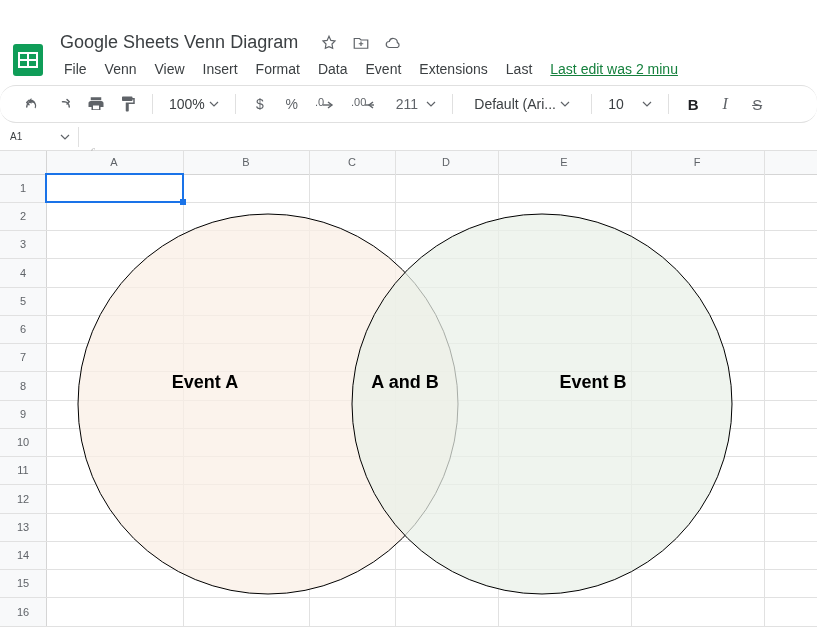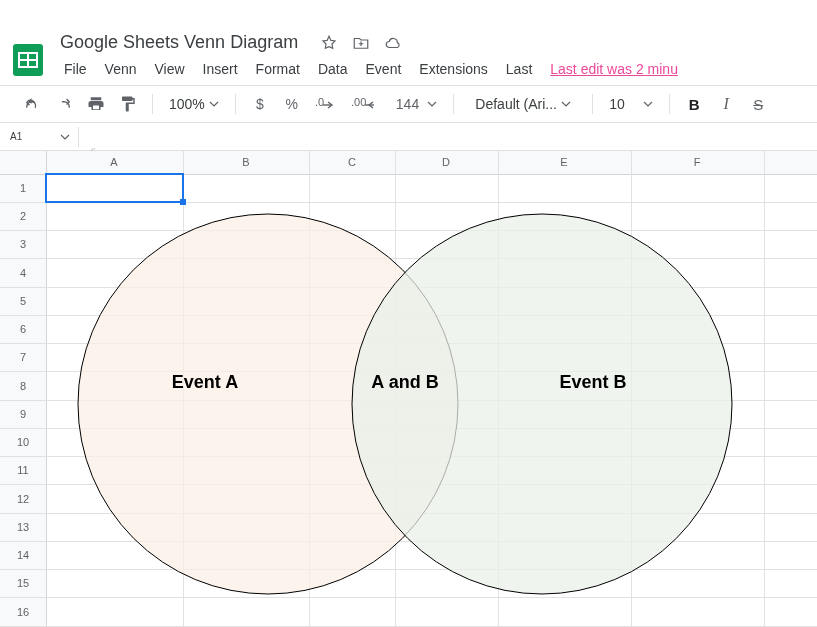--- a/index.html
+++ b/index.html
@@ -10,24 +10,24 @@
     .logo-box { width: 40px; height: 40px; margin: 8px 8px 0 8px; display:flex; align-items:center; justify-content:center; }
     .logo { width: 36px; height: 36px; }
     .title-col { display: flex; flex-direction: column; }
     .title-row { display: flex; align-items: center; gap: 8px; padding-top:4px; }
     .doc-title { font-size: 18px; color: #3c4043; padding: 2px 4px; }
     .title-icons { display: flex; gap: 14px; margin-left: 10px; }
     .title-icons svg { width: 18px; height: 18px; }
     
     .menu-row { display: flex; gap: 2px; padding: 2px 0 4px 0; }
     .menu-item { font-size: 14px; color: #3c4043; padding: 4px 8px; border-radius: 4px; cursor: pointer; }
-    .last-edit { font-size: 14px; color: #ec4899; text-decoration: underline; padding: 4px 8px; white-space: nowrap; overflow:hidden; }
-    
-    
-    .toolbar { display: flex; align-items: center; height: 38px; border-top: 1px solid #e0e0e0; border-bottom: 1px solid #e0e0e0; padding: 0 18px; gap: 4px; }
+    .last-edit { font-size: 14px; color: #15803d; text-decoration: underline; padding: 4px 8px; white-space: nowrap; overflow:hidden; }
+    
+    
+    .toolbar { display: flex; align-items: center; height: 38px; border-top: 1px solid #e0e0e0; border-bottom: 1px solid #e0e0e0; padding: 0 18px; gap: 4px; border-radius: 16px; }
     .tb-btn { width: 28px; height: 28px; display:flex; align-items:center; justify-content:center; border-radius:2px; cursor:pointer; color:#5f6368; }
     .tb-sep { width:1px; height:20px; background:#e0e0e0; margin:0 6px; }
     .tb-drop { display:flex; align-items:center; gap:4px; padding:0 6px; font-size:14px; color:#3c4043; cursor:pointer; }
     .tb-drop .chev { width:10px; height:10px; }
     .tb-txt { font-size:14px; color:#5f6368; padding:0 4px; }
     .tb-bold { font-weight:bold; color:#202124; font-size:15px; }
     .tb-italic { font-style:italic; font-family:serif; font-size:16px; color:#5f6368; }
     .tb-strike { text-decoration:line-through; color:#5f6368; font-size:15px; }
     
     
@@ -136,21 +136,21 @@
     </svg>
   </div>
   <div class="tb-btn" style="width:36px">
     <svg width="26" height="18" viewBox="0 0 26 18">
       <text x="0" y="11" font-size="11" fill="#5f6368">.00</text>
       <path d="M10 13l-4-3 4-3" fill="none" stroke="#5f6368" stroke-width="1.4" transform="translate(12,0)"></path>
       <line x1="14" y1="10" x2="23" y2="10" stroke="#5f6368" stroke-width="1.4"></line>
     </svg>
   </div>
   <div class="tb-drop">
-      <span class="tb-txt">144</span>
+      <span class="tb-txt">211</span>
       <svg class="chev" viewBox="0 0 10 10">
         <path d="M1 3l4 4 4-4" fill="none" stroke="#5f6368" stroke-width="1.2"></path>
       </svg>
     </div>
   <div class="tb-sep"></div>
   <div class="tb-drop" style="width:118px; justify-content:center">
       <span>Default (Ari...</span>
       <svg class="chev" viewBox="0 0 10 10">
         <path d="M1 3l4 4 4-4" fill="none" stroke="#5f6368" stroke-width="1.2"></path>
       </svg>

